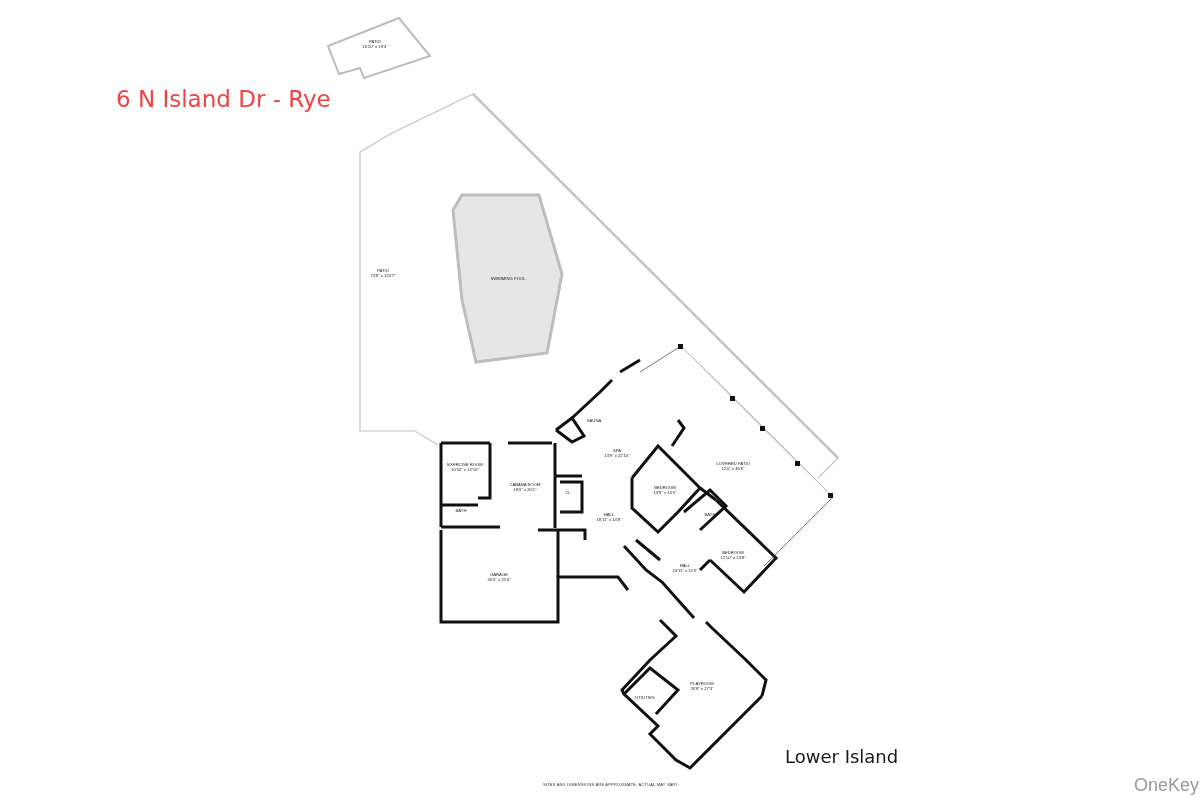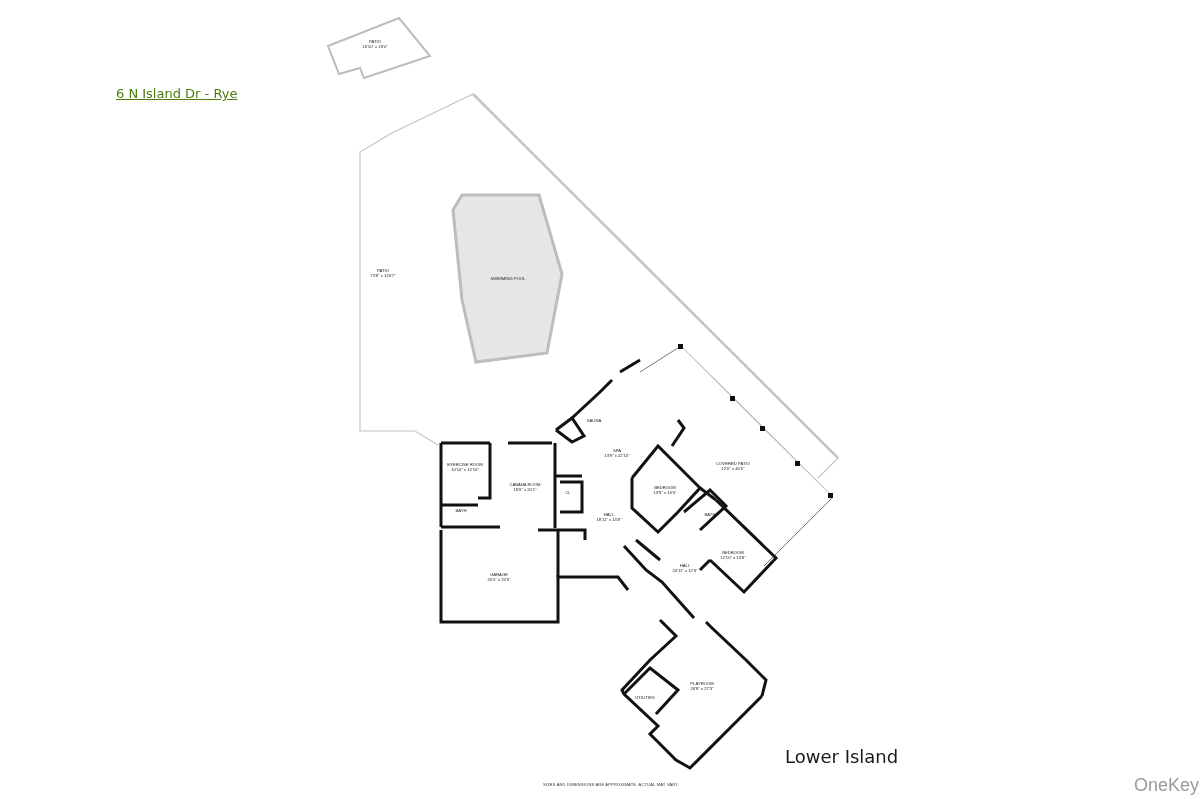--- a/index.html
+++ b/index.html
@@ -1,17 +1,17 @@
 <!DOCTYPE html>
 <html><head>
 <meta charset="utf-8">
 <style>
   html, body { margin:0; padding:0; background:#ffffff; }
   body { width:1200px; height:799px; position:relative; overflow:hidden; font-family:"Liberation Sans", sans-serif; }
-  .title { position:absolute; left:116px; top:86px; font-size:13px; color:#4d7c0f; font-family:"DejaVu Sans", sans-serif; letter-spacing:0px;text-decoration:underline; }
+  .title { position:absolute; left:116px; top:86px; font-size:23px; color:#ef4444; font-family:"DejaVu Sans", sans-serif; letter-spacing:0px; }
   .level { position:absolute; left:785px; top:746px; font-size:18px; color:#1a1a1a; font-family:"DejaVu Sans", sans-serif; }
   .watermark { position:absolute; left:1134px; top:775px; font-size:18px; color:#9a9a9a; font-family:"Liberation Sans", sans-serif; }
   .disclaimer { position:absolute; left:543px; top:782px; font-size:4px; color:#333; letter-spacing:0.2px; }
   svg.plan { position:absolute; left:0; top:0; }
   .rl { font-family:"Liberation Sans", sans-serif; font-size:4.2px; fill:#222; text-anchor:middle; }
 </style>
 </head>
 <body>
 
 <div class="title">6 N Island Dr - Rye</div>

